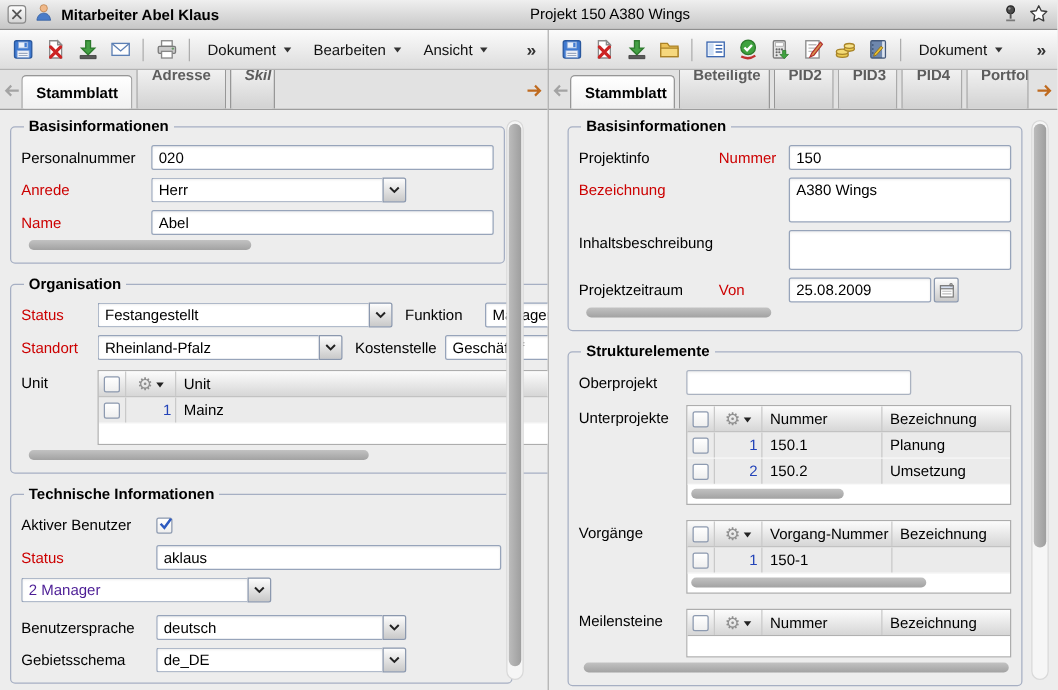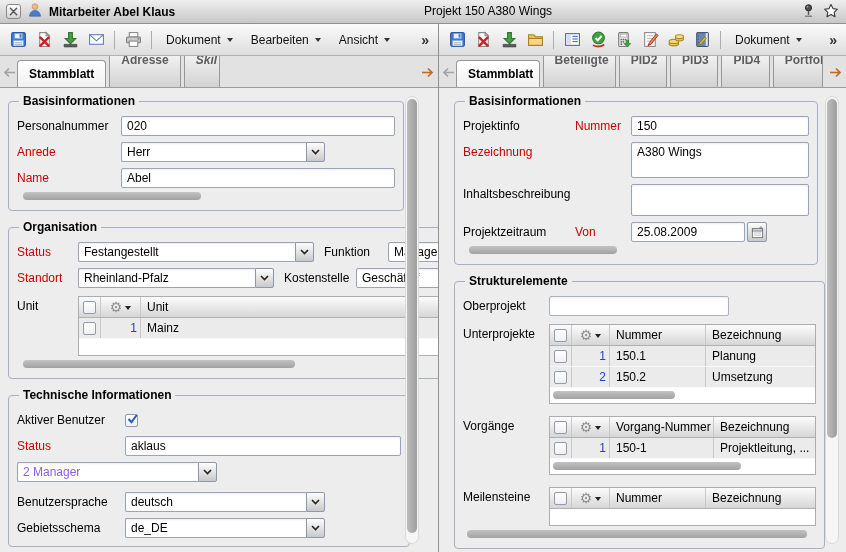--- a/index.html
+++ b/index.html
@@ -89,21 +89,21 @@
   }
   .tarea{ background:#fff; border:1px solid #97a4ba; border-radius:2px; padding:2px 5px;
     font-size:12px; overflow:hidden; box-shadow:inset 0 1px 2px rgba(0,0,0,.07); }
   .grow{ flex:1; min-width:0; }
   .dd{ display:flex; height:20px; }
   .dd-text{ flex:1; min-width:0; background:#fff; border:1px solid #97a4ba; border-right:none;
     border-radius:2px 0 0 2px; padding:0 5px; line-height:18px; white-space:nowrap; overflow:hidden;
     box-shadow:inset 0 1px 2px rgba(0,0,0,.07); }
   .dd-btn{ flex:0 0 19px; border:1px solid #8b98ae; border-radius:0 2px 2px 0;
     background:linear-gradient(#fdfdfd,#c9c9c9); display:flex; align-items:center; justify-content:center; }
-  .blue{ color:#8b5cf6; }
+  .blue{ color:#4c1d95; }
   .cb{ width:13px; height:13px; flex:0 0 13px; background:linear-gradient(#ffffff,#efefef);
     border:1px solid #8d9ab0; border-radius:2px; position:relative; }
   .cb svg{ position:absolute; left:0; top:-2px; }
   .dbtn{ flex:0 0 20px; height:20px; margin-left:2px; border:1px solid #8b98ae; border-radius:2px;
     background:linear-gradient(#fdfdfd,#c9c9c9); display:flex; align-items:center; justify-content:center; }
   
   .grid{ flex:1; min-width:0; border:1px solid #adadad; background:#fff; overflow:hidden; }
   .ghead{ display:flex; height:21px; align-items:stretch;
     background:linear-gradient(#fcfcfc,#d6d6d6); border-bottom:1px solid #b1b1b1; }
   .grow-row{ display:flex; height:21px; align-items:stretch; background:#ebebeb; border-bottom:1px solid #f9f9f9; }
@@ -570,21 +570,20 @@
                 </div>
             <div class="gcell c-n104">Vorgang-Nummer</div>
             <div class="gcell c-grow">Bezeichnung</div>
           </div>
           <div class="grow-row">
             <div class="gcell c-cb">
                   <span class="cb"></span>
                 </div>
             <div class="gcell c-gear gnum">1</div>
             <div class="gcell c-n104">150-1</div>
-            <div class="gcell c-grow">Projektleitung, ...</div>
           </div>
           <div class="hscroll">
                 <span class="hthumb" style="left:3px;width:188px"></span>
               </div>
         </div>
       </div>
       <div class="frow top mt12">
         <span class="lab slab">Meilensteine</span>
         <div class="grid">
           <div class="ghead">

